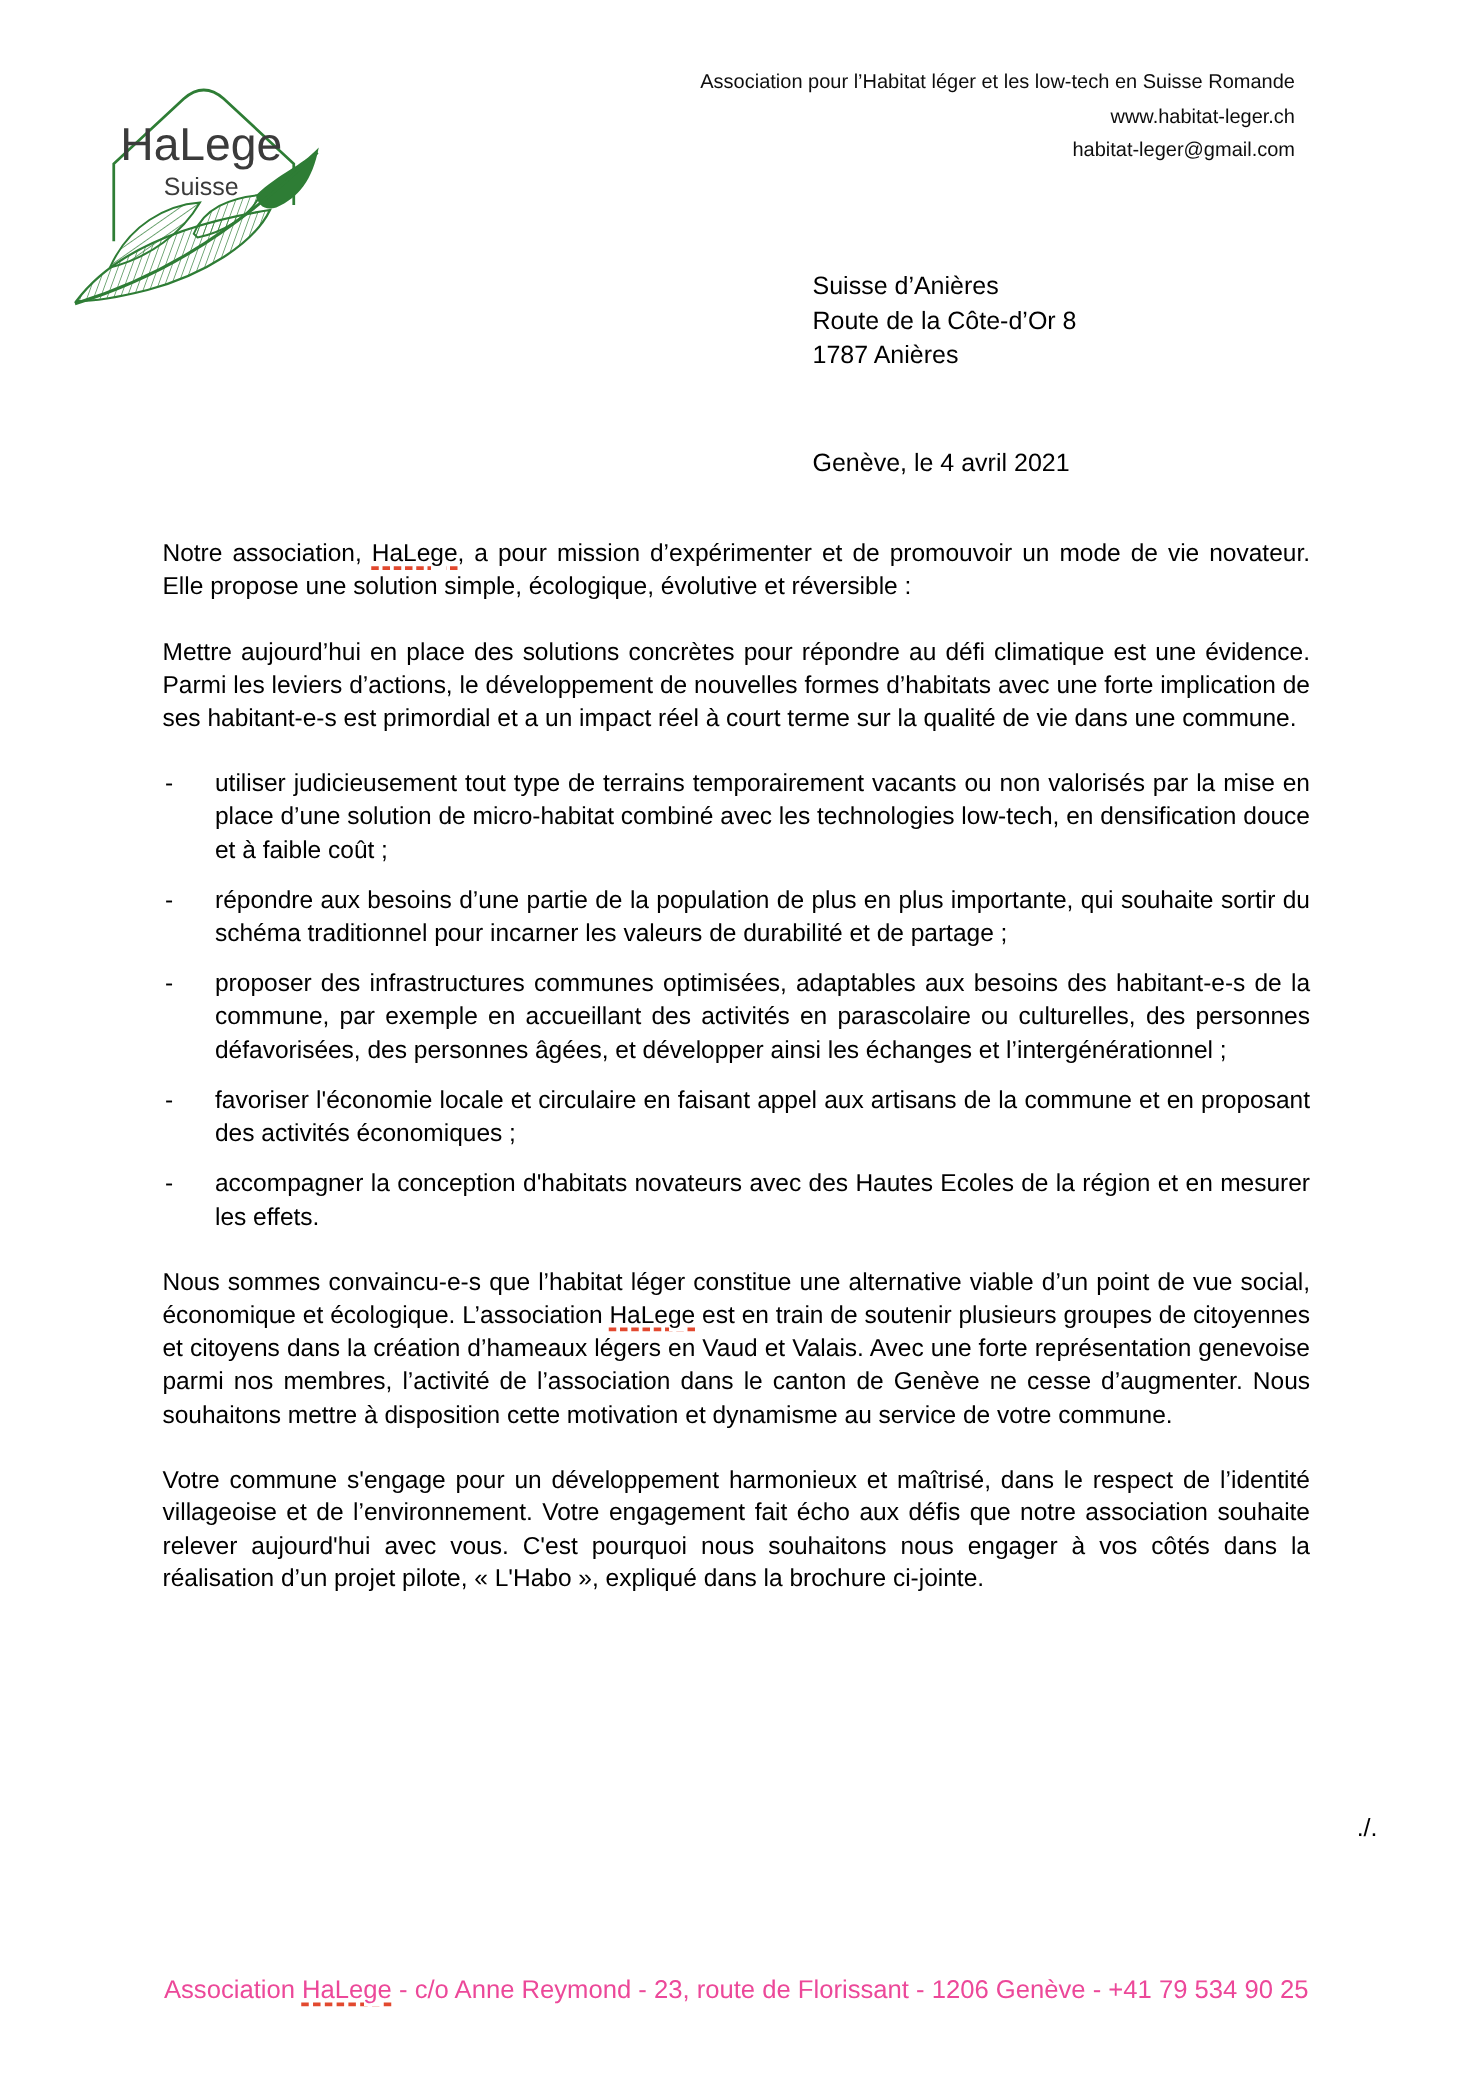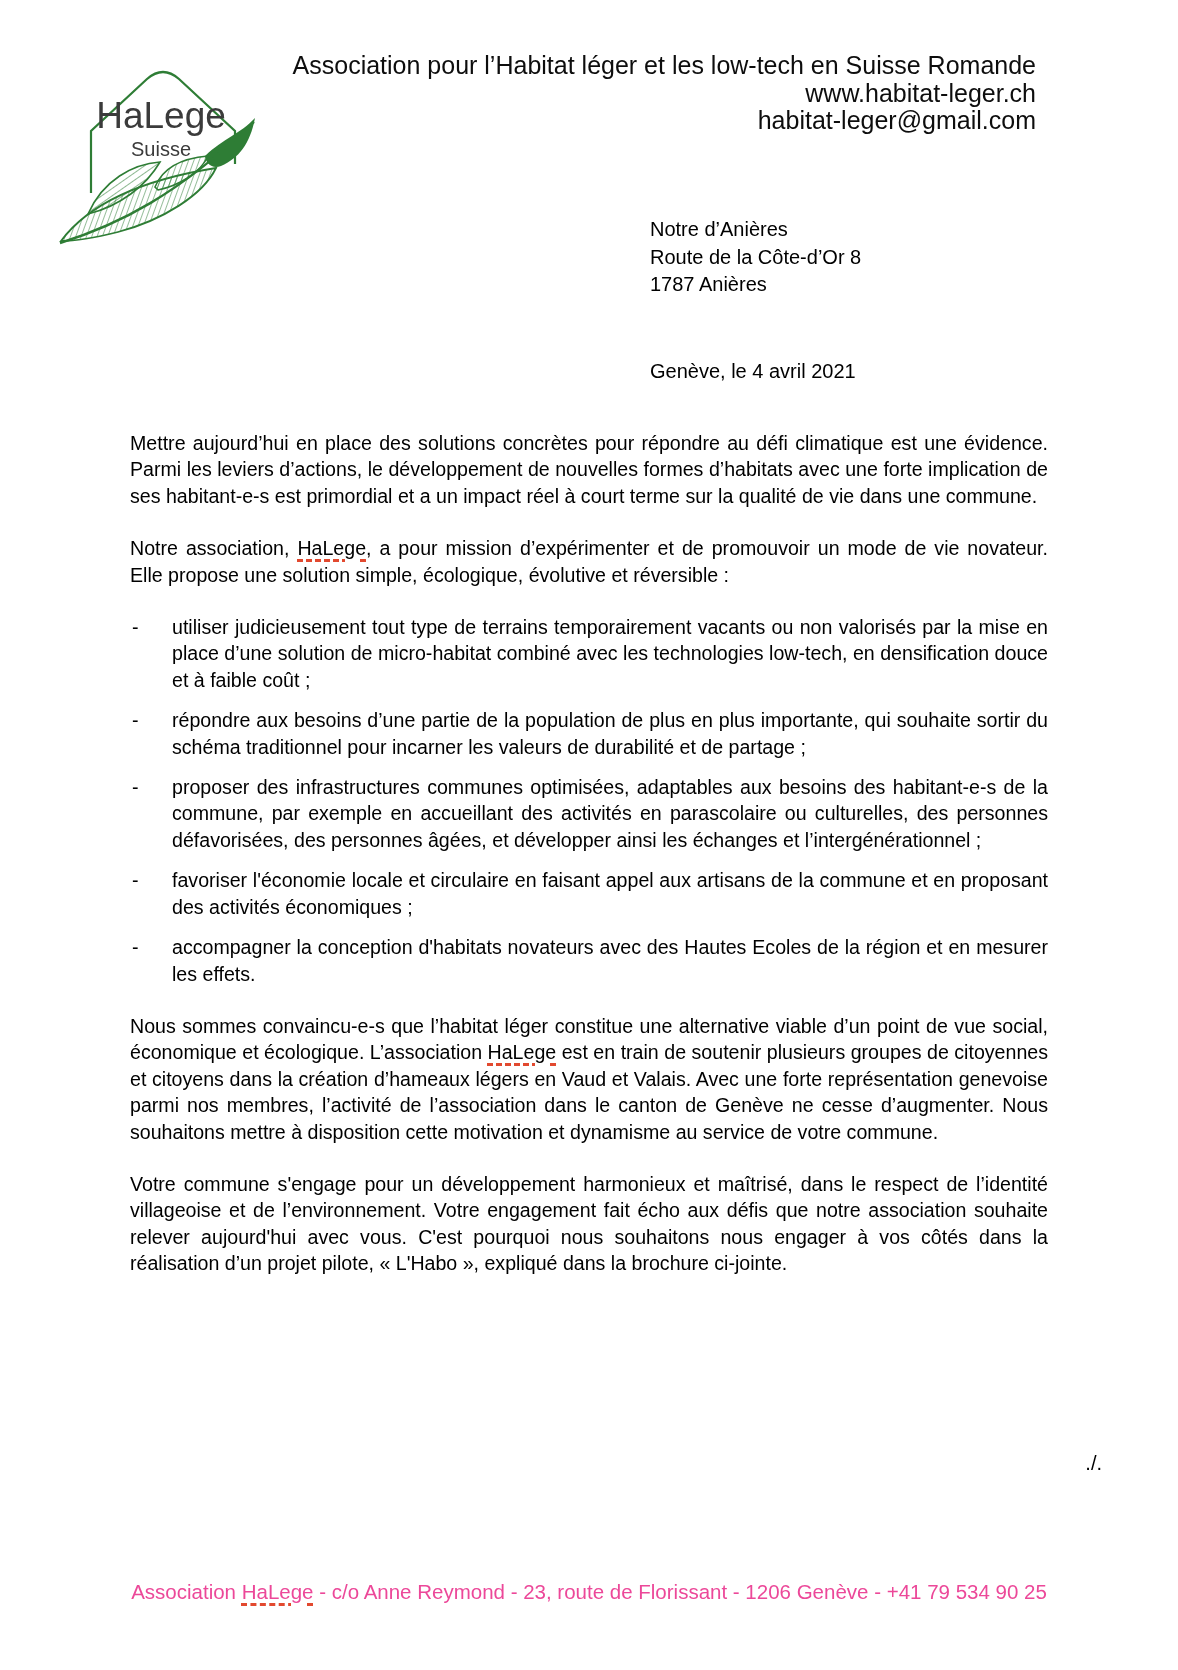--- a/index.html
+++ b/index.html
@@ -7,21 +7,21 @@
   .sheet {
     position:relative; width:1178px; height:1670px; background:#ffffff;
     font-family:"Liberation Sans", sans-serif; color:#000;
     overflow:hidden;
   }
   
   .logo { position:absolute; left:58px; top:50px; width:205px; height:195px; }
   
   .letterhead {
     position:absolute; top:52px; right:142px; text-align:right;
-    font-size:25px; line-height:27.5px; color:#0d0d0d;
+    font-size:16px; line-height:27.5px; color:#0d0d0d;
   }
   
   .recipient { position:absolute; left:650px; top:216px; font-size:20px; line-height:27.5px; }
   .dateline  { position:absolute; left:650px; top:360px; font-size:20px; }
   
   .body-col {
     position:absolute; left:130px; top:430px; width:918px;
     font-size:19.6px; line-height:26.4px;
   }
   .salutation { line-height:25.2px; margin-bottom:27px; }
@@ -71,33 +71,33 @@
     </g>
   </svg>
 
   <div class="letterhead">
     <div>Association pour l’Habitat léger et les low-tech en Suisse Romande</div>
     <div>www.habitat-leger.ch</div>
     <div>habitat-leger@gmail.com</div>
   </div>
 
   <div class="recipient">
-    <div>Notre d’Anières</div>
+    <div>Suisse d’Anières</div>
     <div>Route de la Côte-d’Or 8</div>
     <div>1787 Anières</div>
   </div>
 
   <div class="dateline">Genève, le 4 avril 2021</div>
 
   <div class="body-col">
 
 
+    <p><span>Notre association, </span><span class="sq">HaLege</span><span>, a pour mission d’expérimenter et de promouvoir un mode de vie novateur. Elle propose une solution simple, écologique, évolutive et réversible :</span></p>
+
     <p>Mettre aujourd’hui en place des solutions concrètes pour répondre au défi climatique est une évidence. Parmi les leviers d’actions, le développement de nouvelles formes d’habitats avec une forte implication de ses habitant-e-s est primordial et a un impact réel à court terme sur la qualité de vie dans une commune.</p>
-
-    <p><span>Notre association, </span><span class="sq">HaLege</span><span>, a pour mission d’expérimenter et de promouvoir un mode de vie novateur. Elle propose une solution simple, écologique, évolutive et réversible :</span></p>
 
     <ul class="bullets">
       <li><span class="dash">-</span><span>utiliser judicieusement tout type de terrains temporairement vacants ou non valorisés par la mise en place d’une solution de micro-habitat combiné avec les technologies low-tech, en densification douce et à faible coût ;</span></li>
       <li><span class="dash">-</span><span>répondre aux besoins d’une partie de la population de plus en plus importante, qui souhaite sortir du schéma traditionnel pour incarner les valeurs de durabilité et de partage ;</span></li>
       <li><span class="dash">-</span><span>proposer des infrastructures communes optimisées, adaptables aux besoins des habitant-e-s de la commune, par exemple en accueillant des activités en parascolaire ou culturelles, des personnes défavorisées, des personnes âgées, et développer ainsi les échanges et l’intergénérationnel ;</span></li>
       <li><span class="dash">-</span><span>favoriser l'économie locale et circulaire en faisant appel aux artisans de la commune et en proposant des activités économiques ;</span></li>
       <li><span class="dash">-</span><span>accompagner la conception d'habitats novateurs avec des Hautes Ecoles de la région et en mesurer les effets.</span></li>
     </ul>
 
     <p><span>Nous sommes convaincu-e-s que l’habitat léger constitue une alternative viable d’un point de vue social, économique et écologique. L’association </span><span class="sq">HaLege</span><span> est en train de soutenir plusieurs groupes de citoyennes et citoyens dans la création d’hameaux légers en Vaud et Valais. Avec une forte représentation genevoise parmi nos membres, l’activité de l’association dans le canton de Genève ne cesse d’augmenter. Nous souhaitons mettre à disposition cette motivation et dynamisme au service de votre commune.</span></p>

